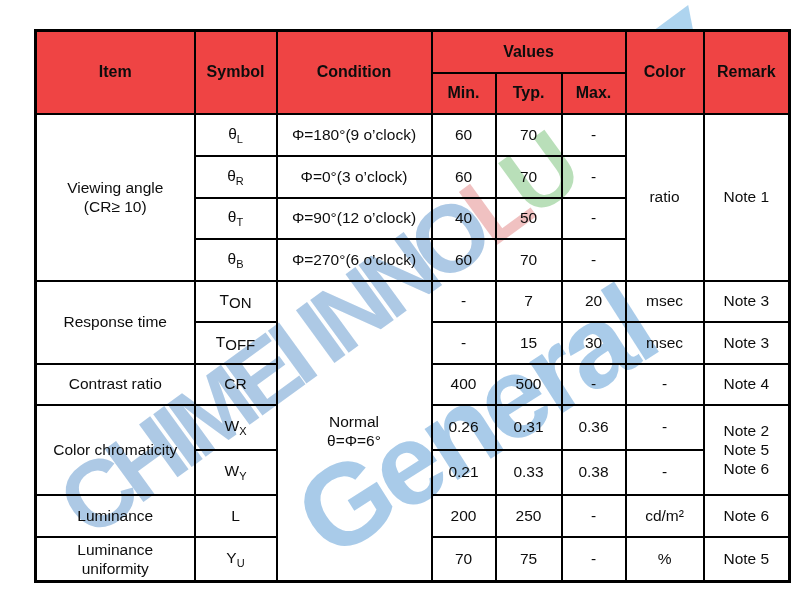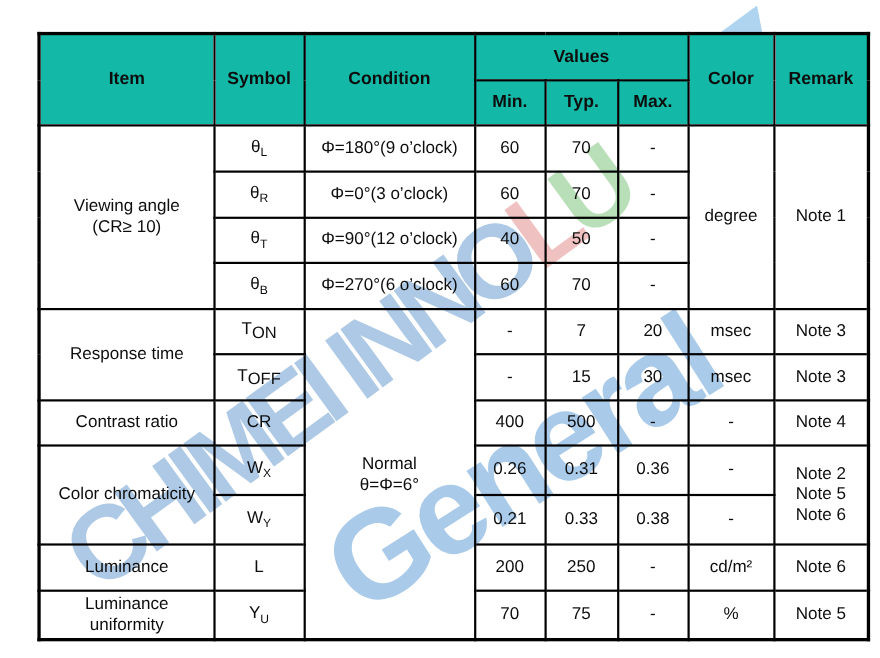--- a/index.html
+++ b/index.html
@@ -35,21 +35,21 @@
     position:absolute;left:34px;top:29px;z-index:2;
     width:754px;border-collapse:collapse;table-layout:fixed;
     border:3px solid #000;
   }
   .spec td,.spec th{
     border:2px solid #000;
     font-size:15.5px;color:#0d0d0d;text-align:center;vertical-align:middle;
     padding:0 2px;overflow:hidden;
   }
   .spec th{
-    background:#14b8a6;font-weight:bold;font-size:16px;
+    background:#ef4444;font-weight:bold;font-size:16px;
   }
   .cell-left{text-align:left;padding-left:8px;}
   .preline{white-space:pre-line;line-height:19px;}
   .sub{font-size:11px;vertical-align:-4px;letter-spacing:0;}
   .subcaps{font-size:15px;vertical-align:-3px;}
   .cond-line{line-height:19px;}
 </style>
 </head>
 <body>
 
@@ -87,21 +87,21 @@
     </tr>
 
     <tr style="height:42px">
       <td rowspan="4" class="cell-left preline">Viewing angle
 (CR≥ 10)</td>
       <td><span>θ</span><span class="sub">L</span></td>
       <td>Φ=180°(9 o’clock)</td>
       <td>60</td>
       <td>70</td>
       <td>-</td>
-      <td rowspan="4">degree</td>
+      <td rowspan="4">ratio</td>
       <td rowspan="4" class="cell-left">Note 1</td>
     </tr>
     <tr style="height:42px">
       <td><span>θ</span><span class="sub">R</span></td>
       <td>Φ=0°(3 o’clock)</td>
       <td>60</td>
       <td>70</td>
       <td>-</td>
     </tr>
     <tr style="height:41px">

